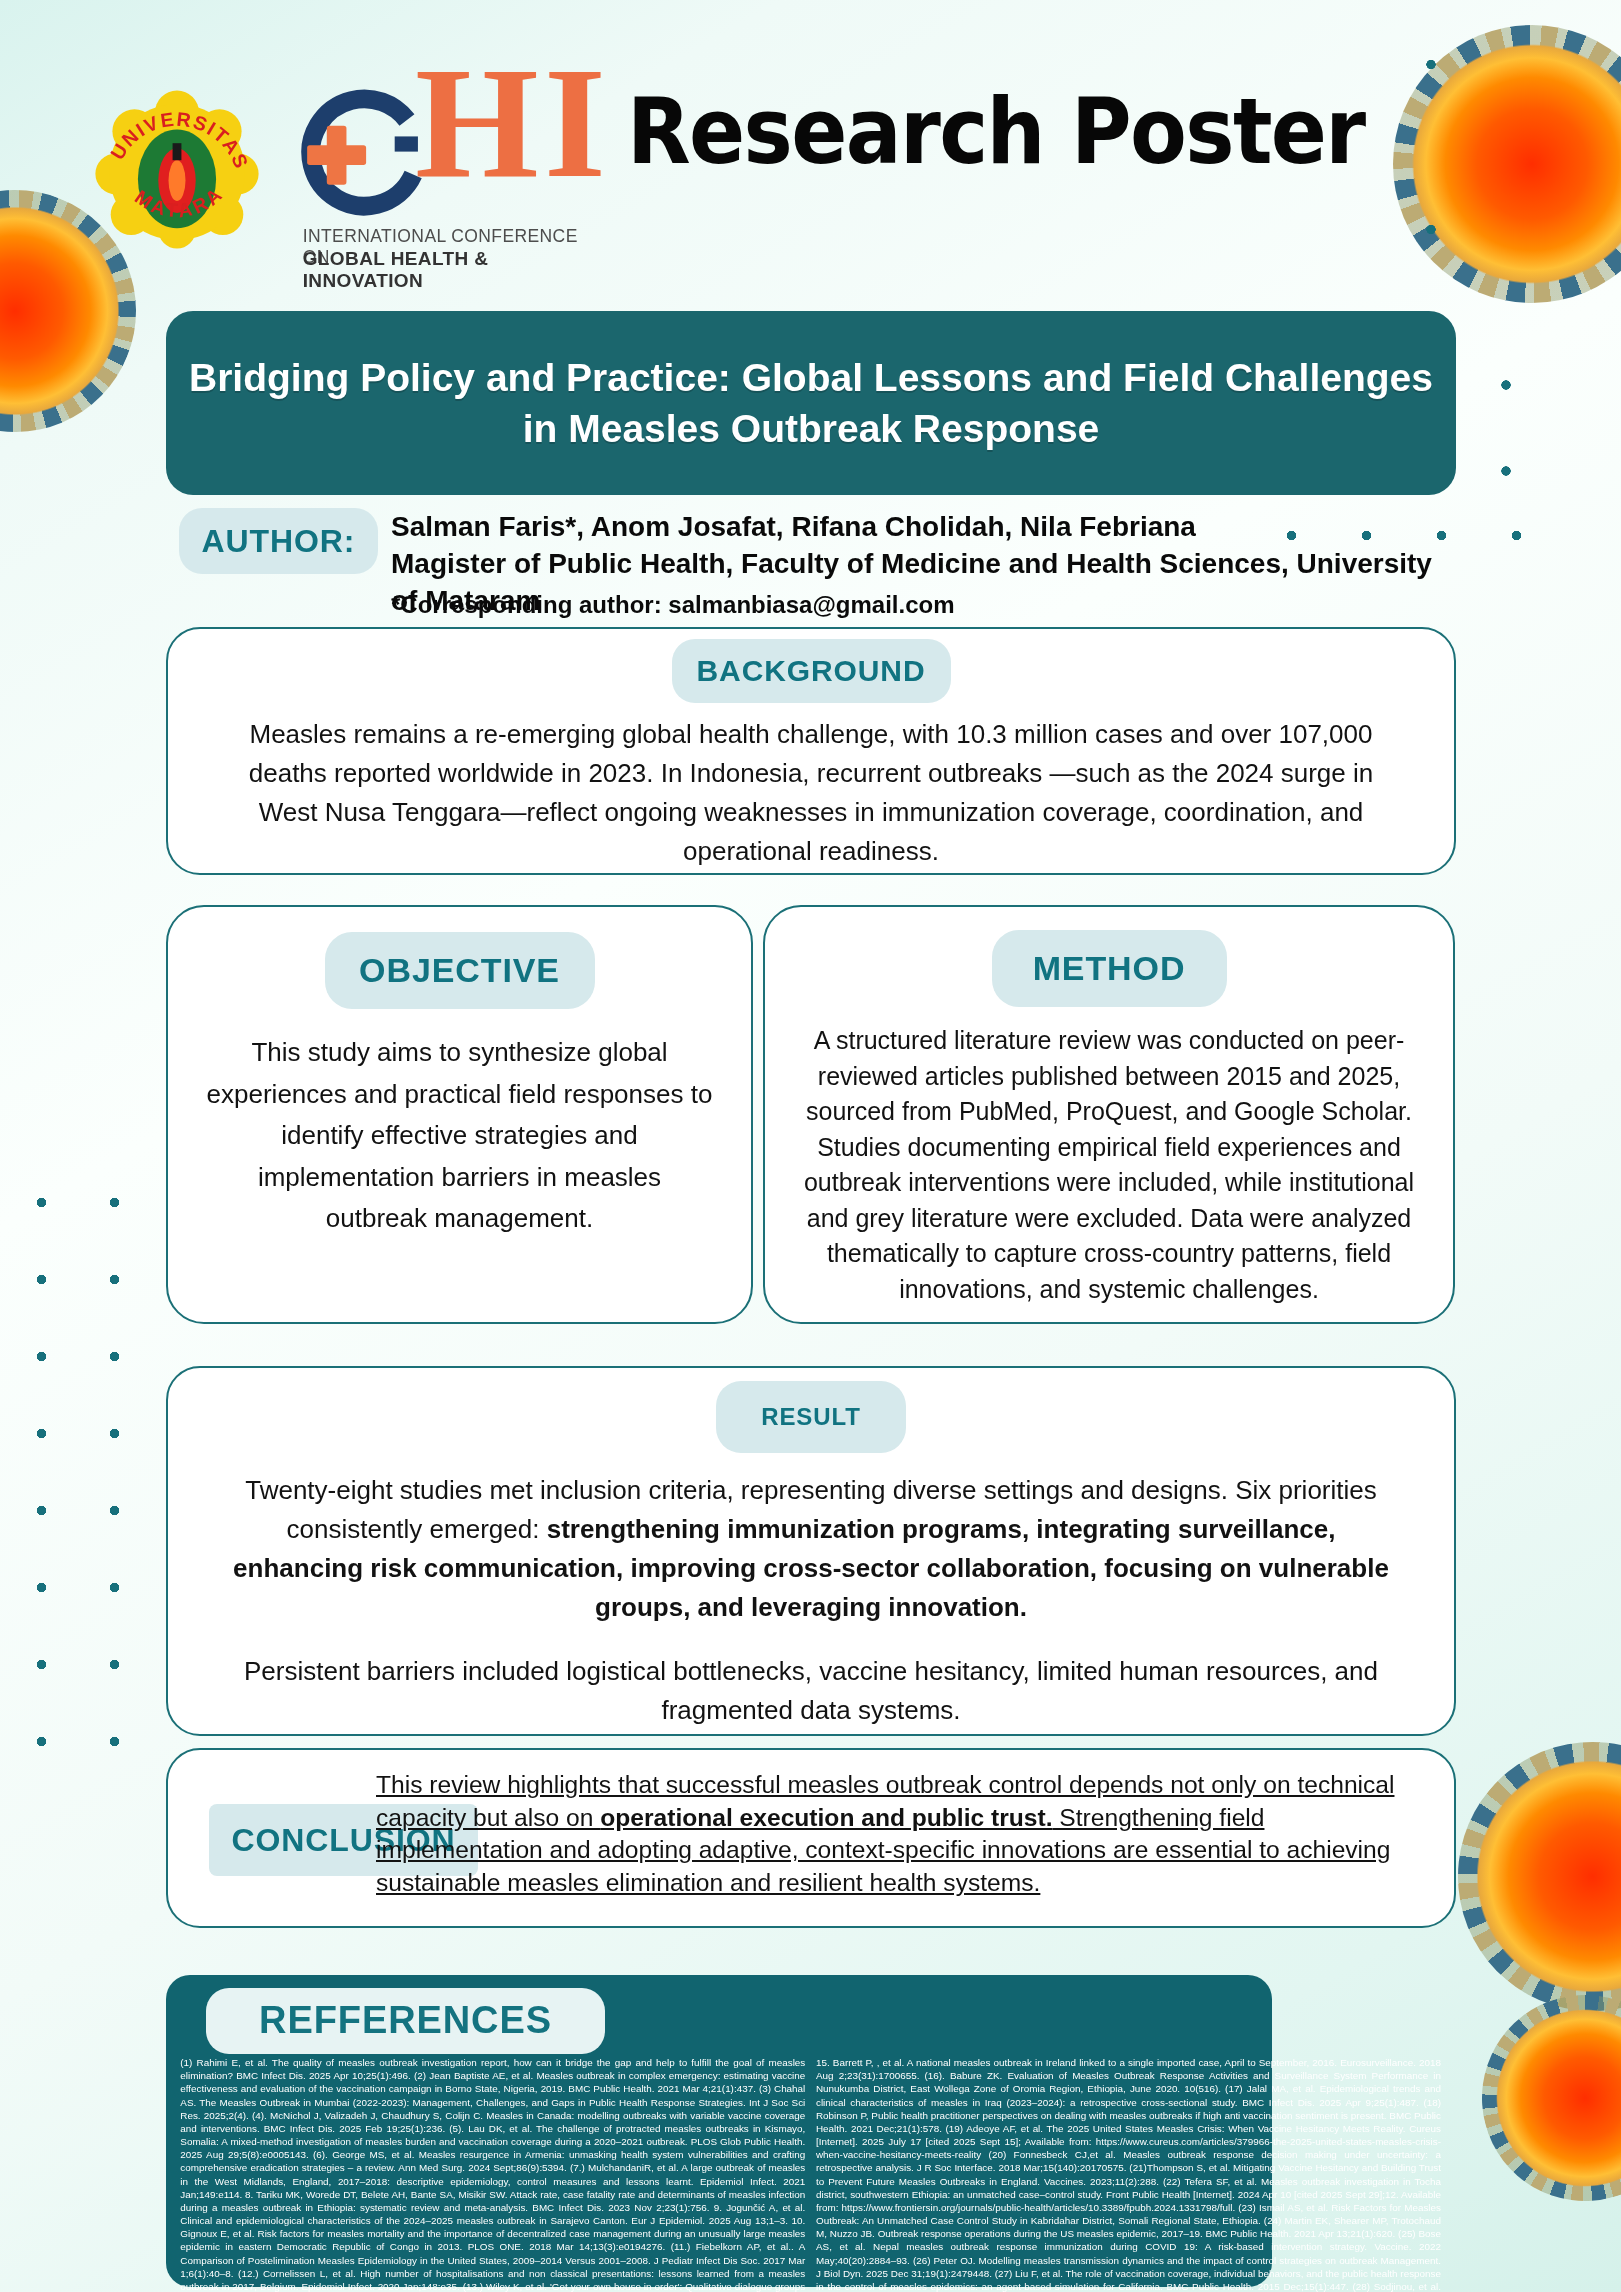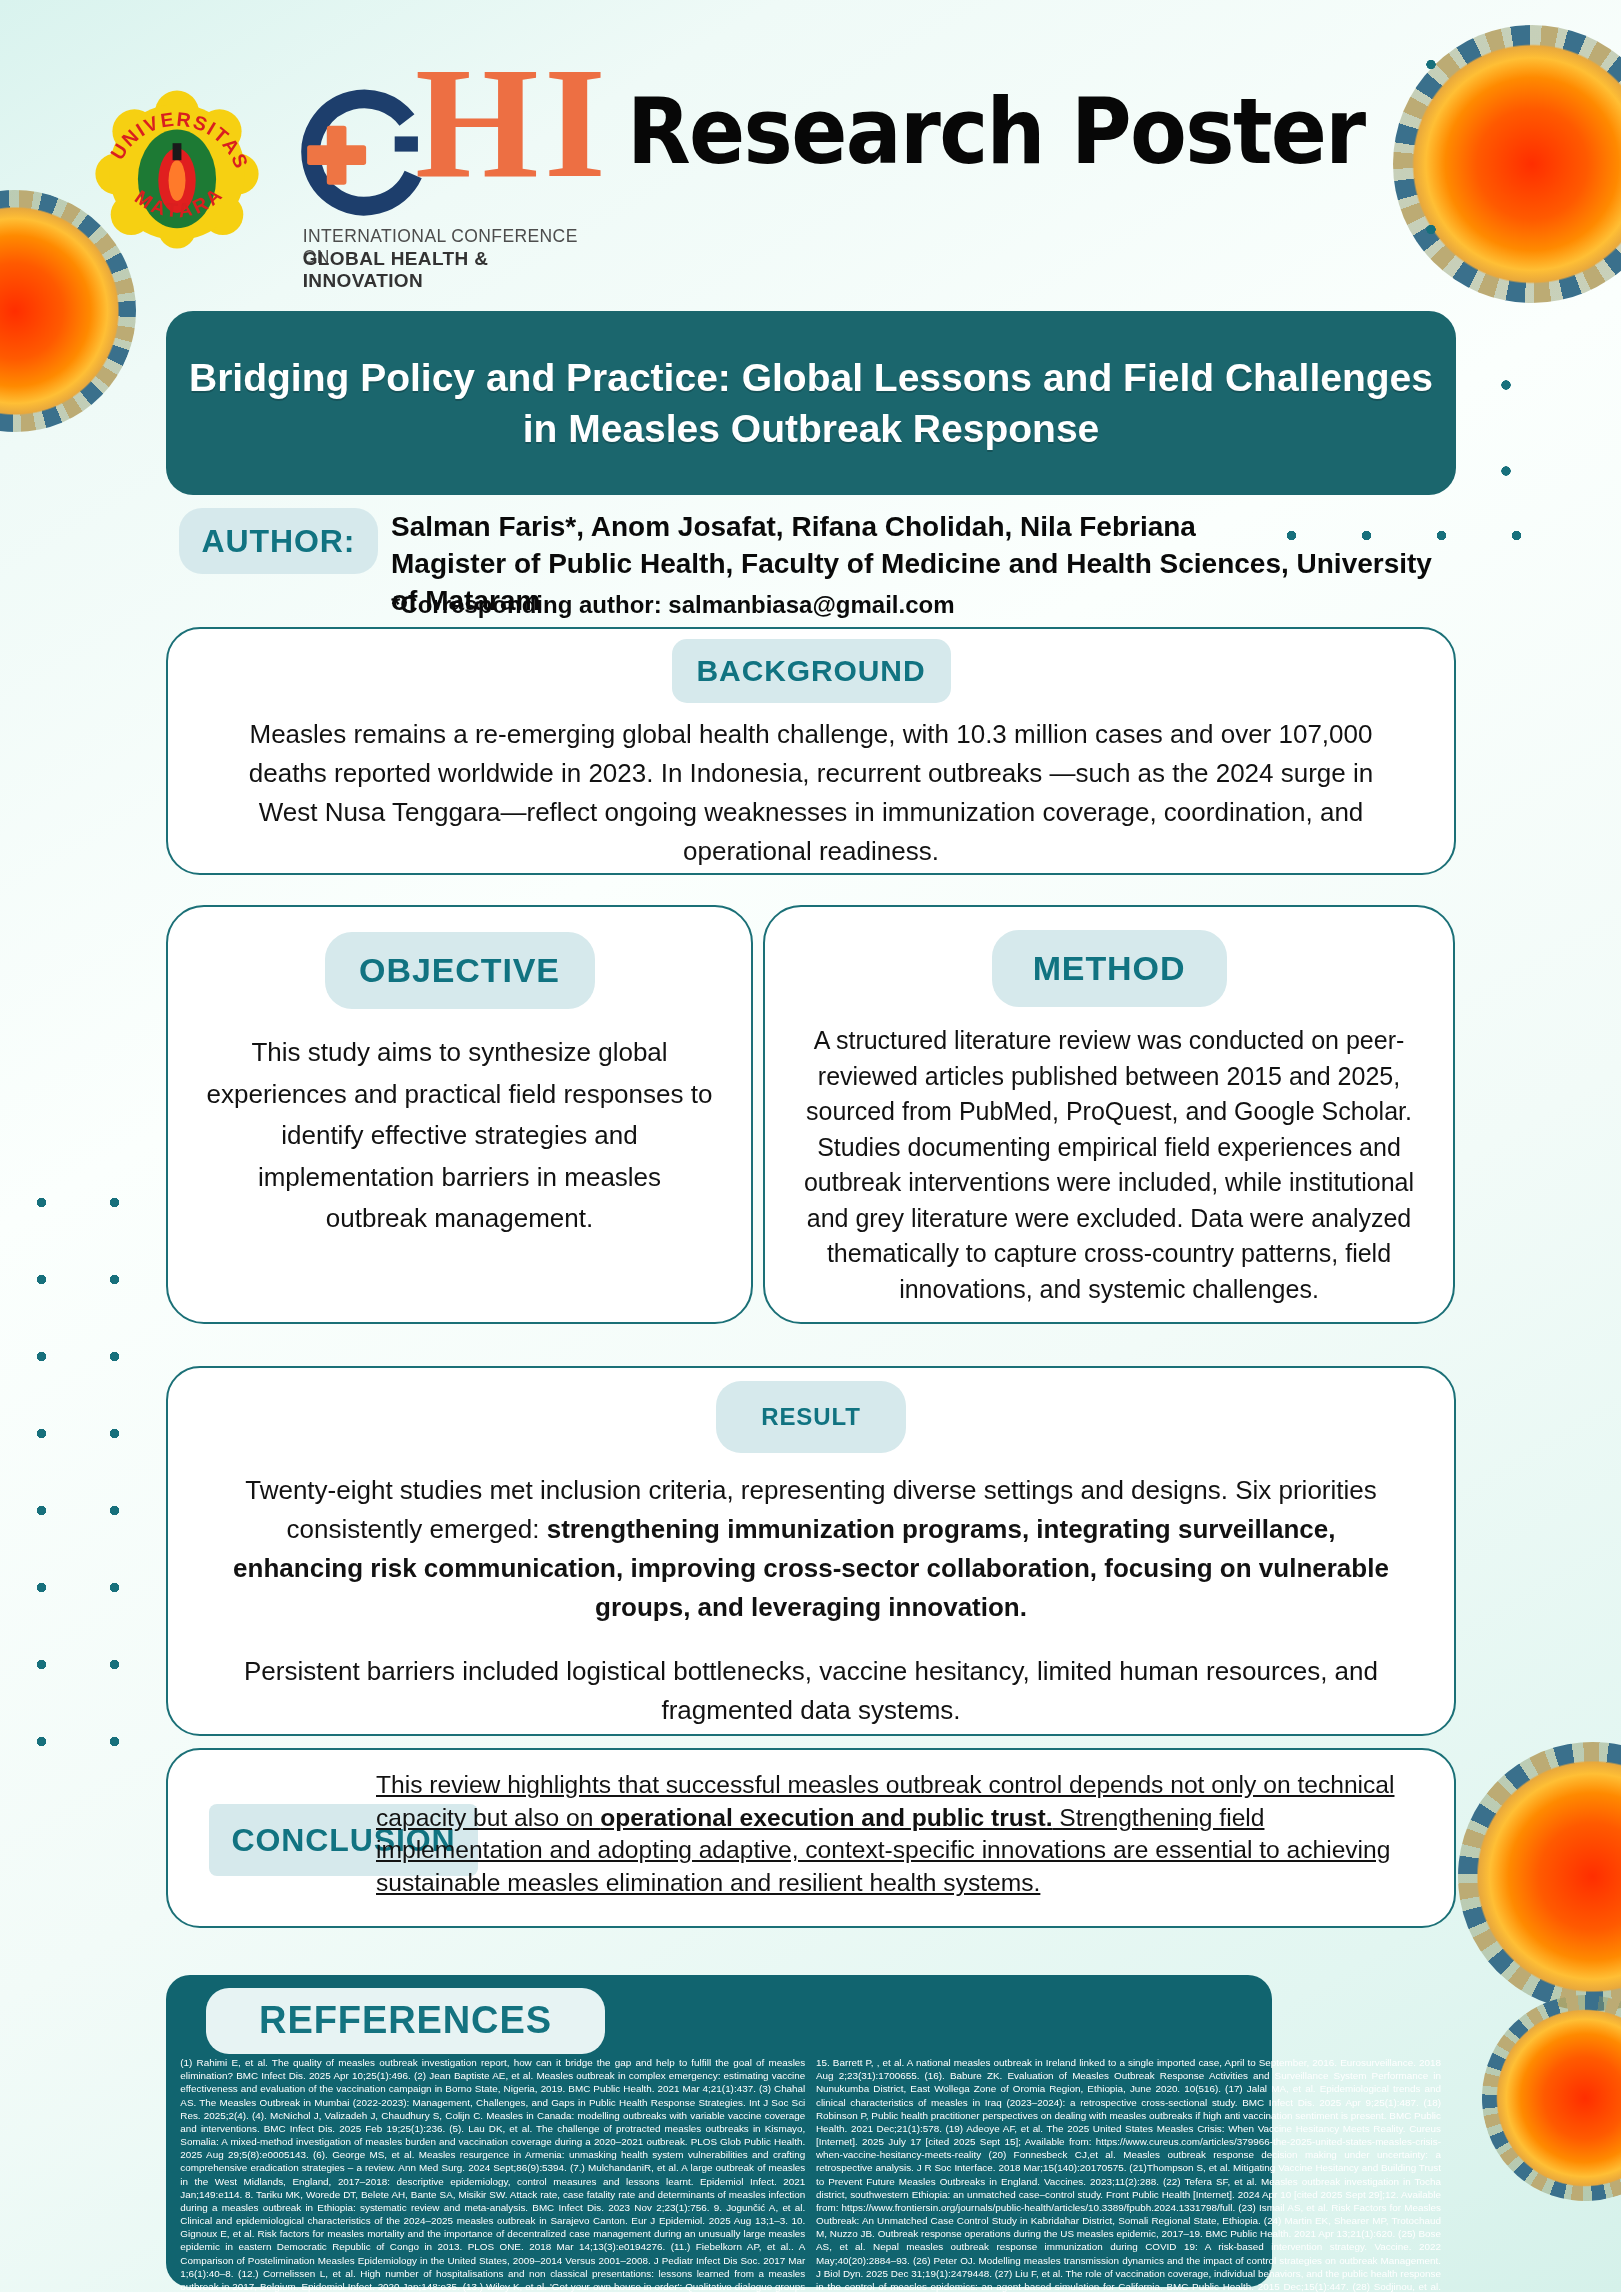--- a/index.html
+++ b/index.html
@@ -44,21 +44,21 @@
     text-shadow:0 1.8px 0 rgba(0,0,0,.18);}
 
   
   .author-chip{position:absolute;left:179px;top:508px;width:199px;height:66px;z-index:1;font-size:32px;}
   .author-names{position:absolute;left:391px;top:509px;width:1075px;z-index:1;
     font-weight:bold;font-size:28px;line-height:1.32;color:#0a0a0a;}
   .author-corresponding{position:absolute;left:391px;top:591px;z-index:1;font-weight:bold;font-size:24px;color:#0a0a0a;}
 
   
   .bg-box{left:166px;top:627px;width:1290px;height:248px;}
-  .bg-chip{width:279px;height:64px;margin:9.9px auto 0 auto;font-size:30px;border-radius:15px;}
+  .bg-chip{width:279px;height:64px;margin:9.9px auto 0 auto;font-size:30px;}
   .bg-body{margin:12.5px auto 0 auto;width:1173px;font-size:26px;line-height:1.5;}
 
   
   .obj-box{left:166px;top:905px;width:587px;height:419px;border-radius:38px;}
   .obj-chip{width:270px;height:77px;margin:25px auto 0 auto;border-radius:27px;font-size:34px;}
   .obj-body{margin:23px auto 0 auto;width:506px;font-size:26px;line-height:1.6;}
 
   
   .met-box{left:763px;top:905px;width:692px;height:419px;border-radius:38px;}
   .met-chip{width:235px;height:77px;margin:23px auto 0 auto;border-radius:27px;font-size:34px;}

